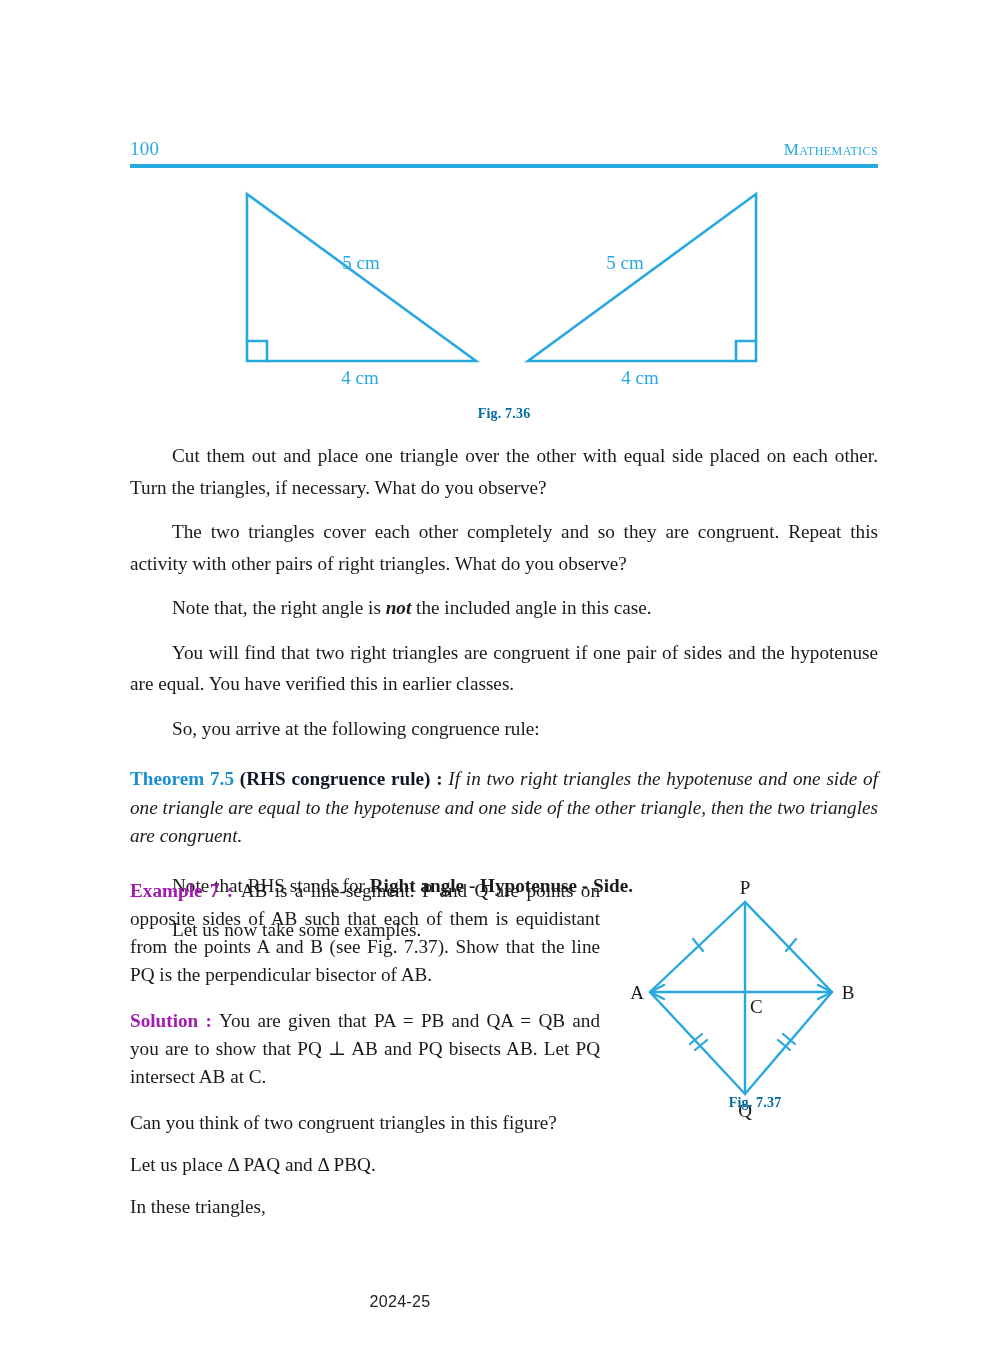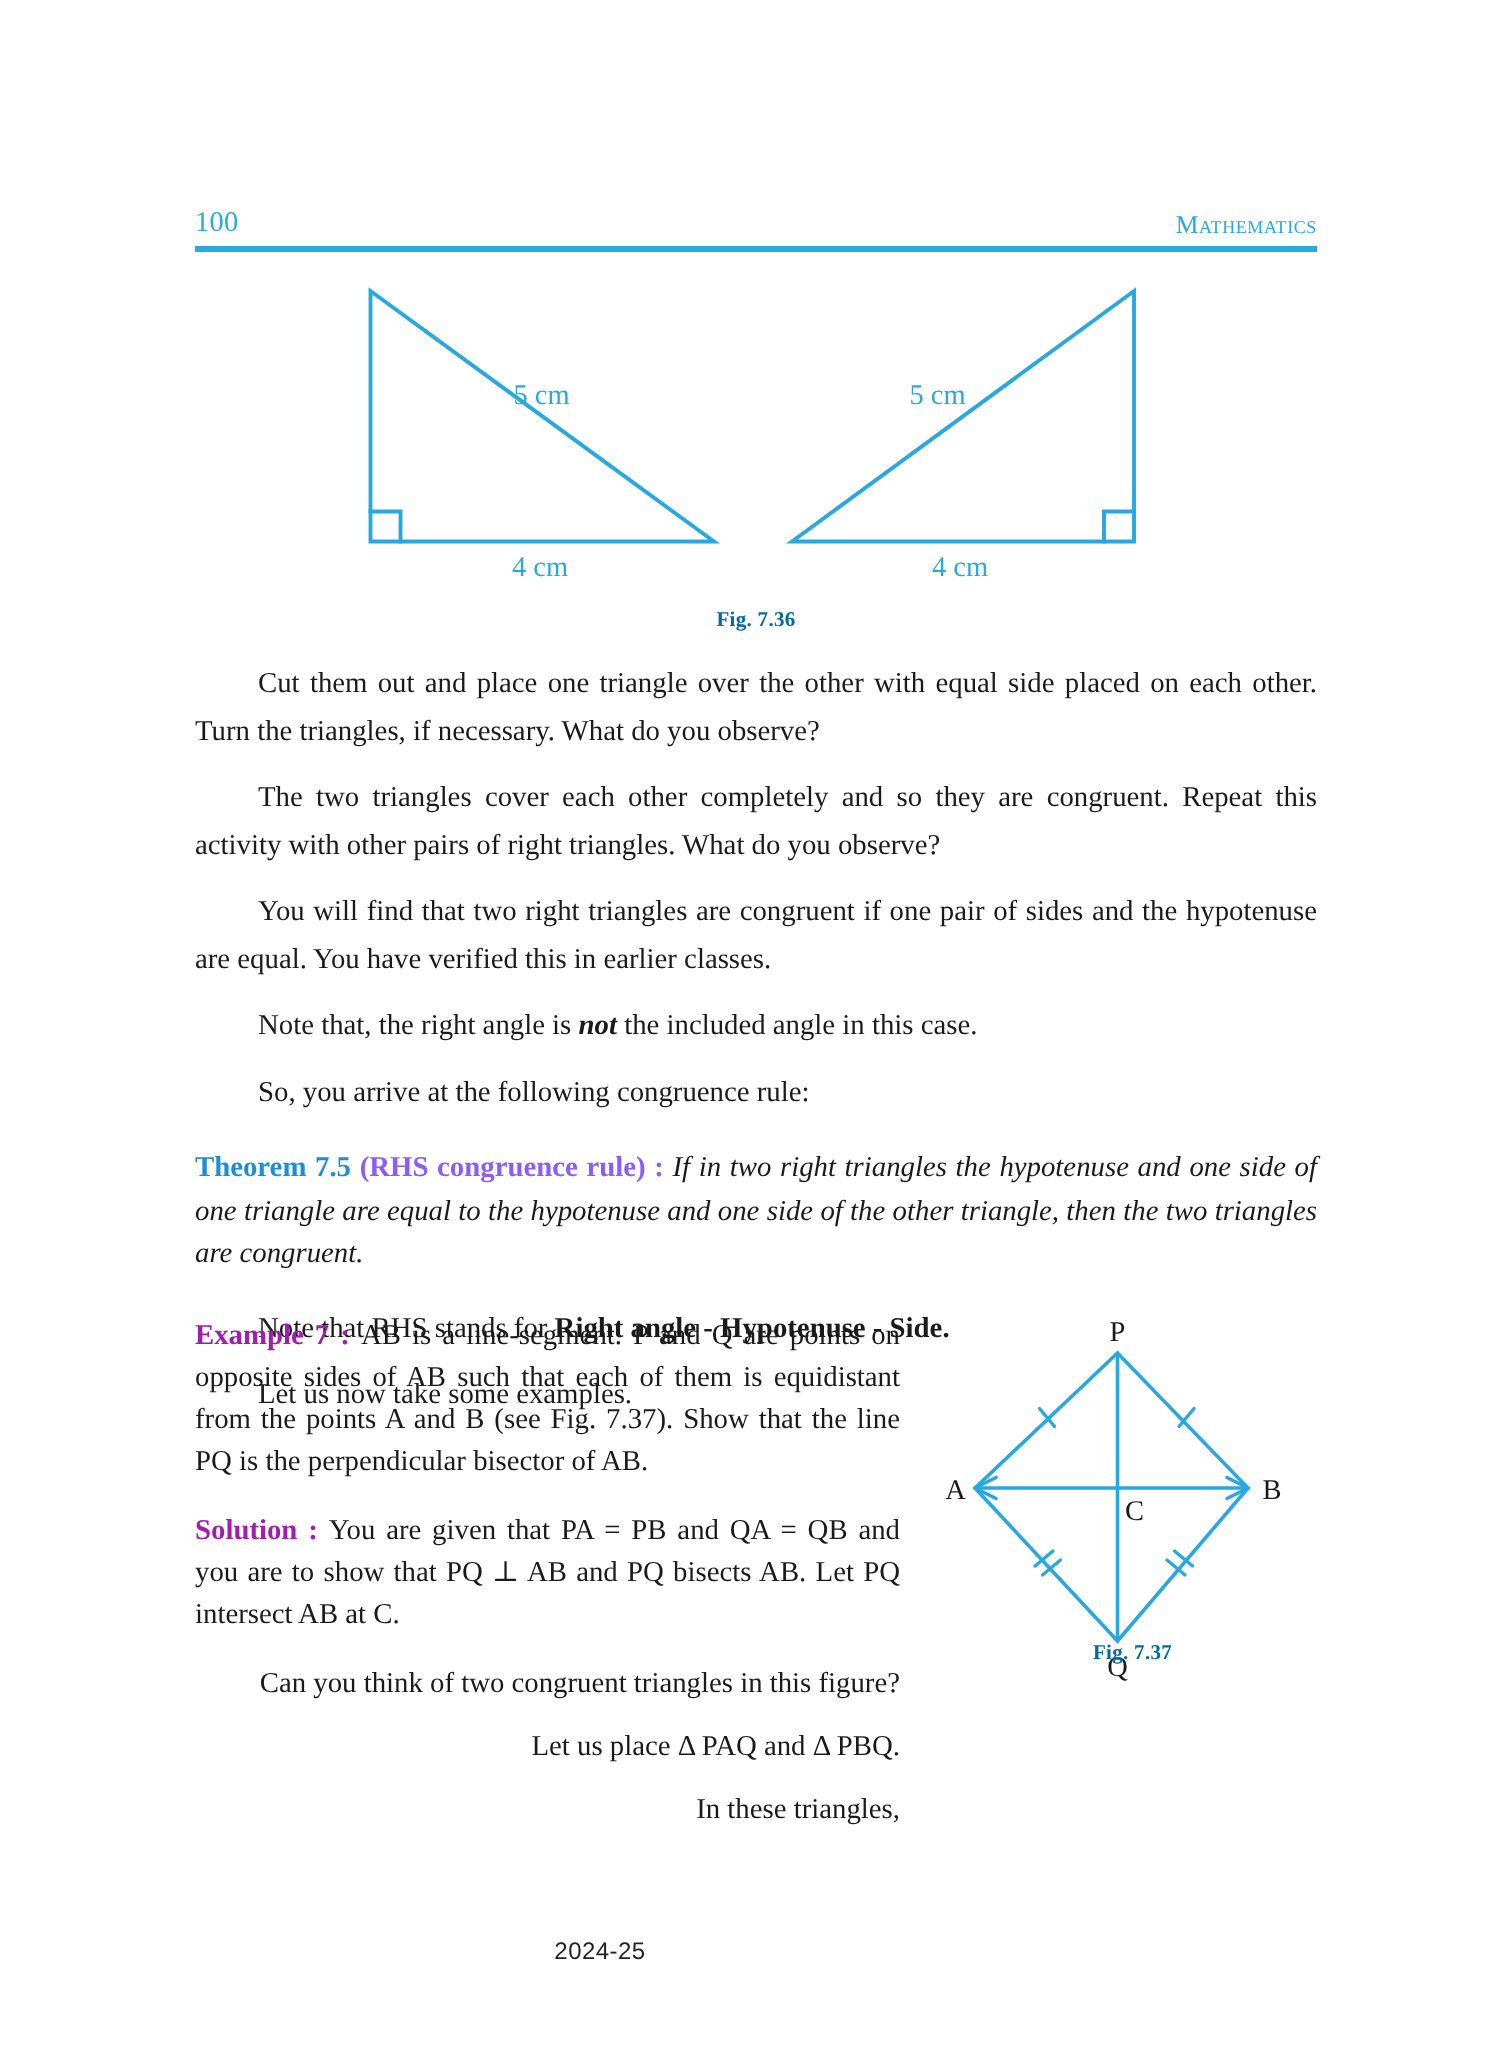--- a/index.html
+++ b/index.html
@@ -97,21 +97,21 @@
     line-height: 28.5px;
     text-align: justify;
     text-indent: 0;
   }
   .thm-label {
     font-weight: bold;
     color: #1b8fd0;
   }
   .thm-rule {
     font-weight: bold;
-    color: #8b5cf6;
+    color: #0f172a;
   }
   .thm-body {
     font-style: italic;
   }
   .bold { font-weight: bold; }
   .bolditalic { font-weight: bold; font-style: italic; }
 
   
   .example-col {
     position: absolute;
@@ -119,21 +119,21 @@
     top: 877px;
     width: 470px;
   }
   .example-col p {
     margin: 0;
     font-size: 19.2px;
     line-height: 28px;
     text-align: justify;
     text-indent: 0;
   }
-  .example-col p.loose { text-align: right; }
+  .example-col p.loose { text-align: left; }
   .blue-label {
     font-weight: bold;
     color: #a21caf;
   }
   .sp-top-18 { margin-top: 18px !important; }
   .sp-top-14 { margin-top: 14px !important; }
 
   
   .fig737-wrap {
     position: absolute;
@@ -199,22 +199,22 @@
     <text class="fig-text" x="360" y="204" text-anchor="middle">4 cm</text>
     <text class="fig-text" x="625" y="89" text-anchor="middle">5 cm</text>
     <text class="fig-text" x="640" y="204" text-anchor="middle">4 cm</text>
   </svg>
 </div>
 <div class="fig-caption" id="fig736-caption">Fig. 7.36</div>
 
 <div class="body-col">
   <p class="para">Cut them out and place one triangle over the other with equal side placed on each other. Turn the  triangles, if necessary. What do you observe?</p>
   <p class="para gap">The two triangles cover each other completely and so they are congruent. Repeat this activity with other pairs of right triangles. What do you observe?</p>
+  <p class="para gap"><span>Note that, the right angle is </span><span class="bolditalic">not</span><span> the included angle in this case.</span></p>
   <p class="para gap">You will find that two right triangles are congruent if one pair of sides and the hypotenuse are equal. You have verified this in earlier classes.</p>
-  <p class="para gap"><span>Note that, the right angle is </span><span class="bolditalic">not</span><span> the included angle in this case.</span></p>
   <p class="para gap">So, you arrive at the following congruence rule:</p>
 
   <p class="theorem"><span class="thm-label">Theorem 7.5</span><span class="thm-rule"> (RHS congruence rule) : </span><span class="thm-body">If in two right triangles the hypotenuse and one side of one triangle are equal to the hypotenuse and one side of the other triangle, then the two triangles are congruent.</span></p>
 
   <p class="para gap" style="margin-top:17px"><span>Note that RHS stands for </span><span class="bold">Right angle - Hypotenuse - Side.</span></p>
   <p class="para gap">Let us now take some examples.</p>
 </div>
 
 <div class="example-col">
   <p><span class="blue-label">Example 7 : </span><span>AB is a line-segment. P and Q are points on opposite sides of AB such that each of them is equidistant from the points A and B (see Fig. 7.37). Show that the line PQ is the perpendicular bisector of AB.</span></p>

